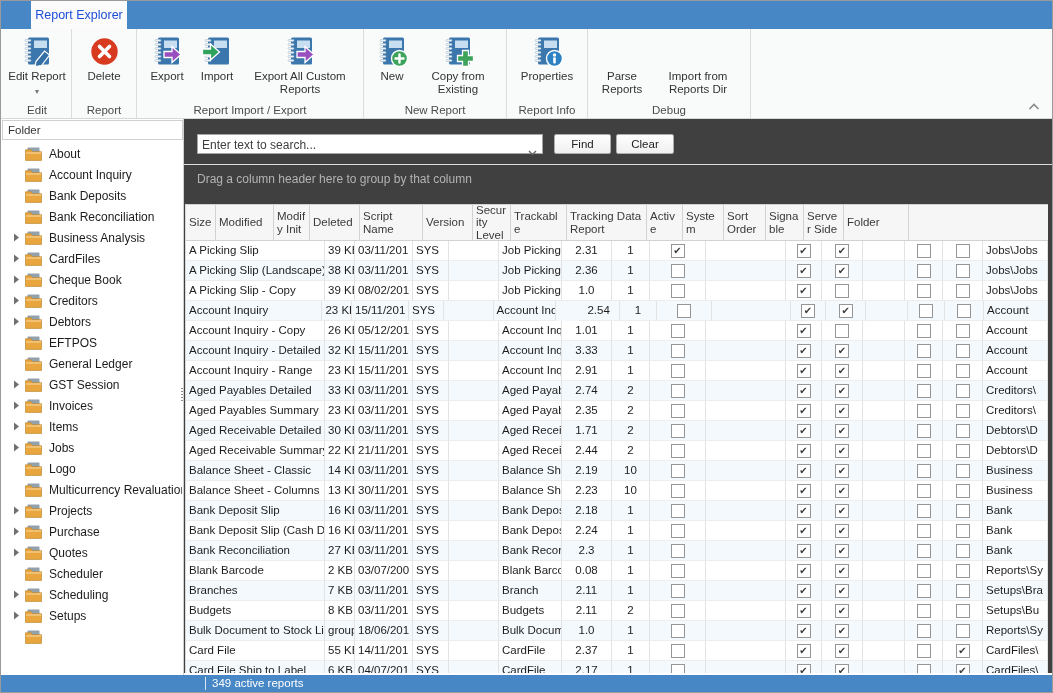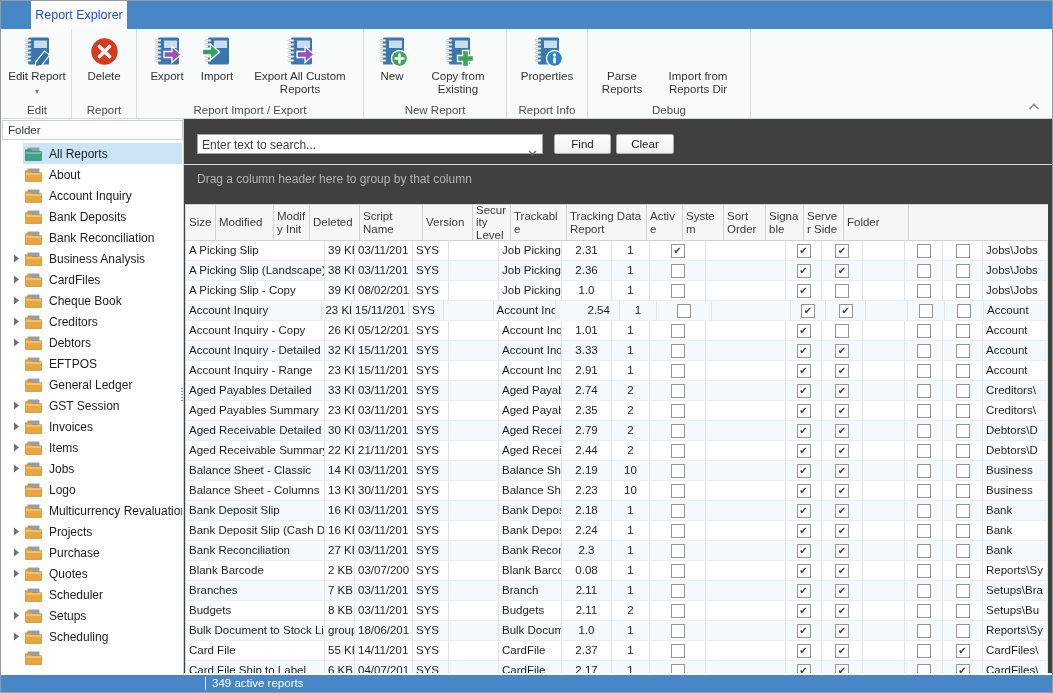--- a/index.html
+++ b/index.html
@@ -264,33 +264,20 @@
     <div class="rb-collapse" data-name="ribbon-collapse-button">
       <svg width="12" height="8" viewBox="0 0 12 8" data-name="chevron-up-icon">
         <polyline points="1.5,6 6,1.5 10.5,6" fill="none" stroke="#8a8a8a" stroke-width="1.6"></polyline>
       </svg>
     </div>
   </div>
 
   <div class="panel" data-name="folder-panel">
     <div class="panel-header" data-name="folder-panel-header">Folder</div>
     <div class="tree" data-name="folder-tree">
-        <div class="t-item sel" data-name="sidebar-item-all-reports">
-          <div class="t-caret" data-name="expand-arrow-placeholder"></div>
-          <div class="t-inner" data-name="sidebar-item-body">
-            <div data-name="folder-icon" style="display: flex;">
-              <svg width="17" height="14" viewBox="0 0 17 14">
-                <rect x="2.5" y="0.5" width="12" height="5" rx="0.6" fill="#93A1AC"></rect>
-                <path d="M0.5 2.8 H6 l1.4 1.9 H16.5 V13.4 H0.5 Z" fill="#3FA287" stroke="#2E7E66" stroke-width="0.7"></path>
-                <rect x="1.1" y="5.2" width="15" height="1.6" fill="#7CC7AE"></rect>
-              </svg>
-            </div>
-            <div class="t-label" data-name="sidebar-item-label">All Reports</div>
-          </div>
-        </div>
         <div class="t-item" data-name="sidebar-item-about">
           <div class="t-caret" data-name="expand-arrow-placeholder"></div>
           <div class="t-inner" data-name="sidebar-item-body">
             <div data-name="folder-icon" style="display: flex;">
               <svg width="17" height="14" viewBox="0 0 17 14">
                 <rect x="2.5" y="0.5" width="12" height="5" rx="0.6" fill="#93A1AC"></rect>
                 <path d="M0.5 2.8 H6 l1.4 1.9 H16.5 V13.4 H0.5 Z" fill="#E9A63F" stroke="#BE8A2E" stroke-width="0.7"></path>
                 <rect x="1.1" y="5.2" width="15" height="1.6" fill="#F3C87E"></rect>
               </svg>
             </div>
@@ -598,52 +585,52 @@
             <div data-name="folder-icon" style="display: flex;">
               <svg width="17" height="14" viewBox="0 0 17 14">
                 <rect x="2.5" y="0.5" width="12" height="5" rx="0.6" fill="#93A1AC"></rect>
                 <path d="M0.5 2.8 H6 l1.4 1.9 H16.5 V13.4 H0.5 Z" fill="#E9A63F" stroke="#BE8A2E" stroke-width="0.7"></path>
                 <rect x="1.1" y="5.2" width="15" height="1.6" fill="#F3C87E"></rect>
               </svg>
             </div>
             <div class="t-label" data-name="sidebar-item-label">Scheduler</div>
           </div>
         </div>
+        <div class="t-item" data-name="sidebar-item-scheduling">
+          <div class="t-caret" data-name="expand-arrow-icon">
+            <svg width="5" height="9" viewBox="0 0 5 9">
+              <polygon points="0,0.5 5,4.5 0,8.5" fill="#707070"></polygon>
+            </svg>
+          </div>
+          <div class="t-inner" data-name="sidebar-item-body">
+            <div data-name="folder-icon" style="display: flex;">
+              <svg width="17" height="14" viewBox="0 0 17 14">
+                <rect x="2.5" y="0.5" width="12" height="5" rx="0.6" fill="#93A1AC"></rect>
+                <path d="M0.5 2.8 H6 l1.4 1.9 H16.5 V13.4 H0.5 Z" fill="#E9A63F" stroke="#BE8A2E" stroke-width="0.7"></path>
+                <rect x="1.1" y="5.2" width="15" height="1.6" fill="#F3C87E"></rect>
+              </svg>
+            </div>
+            <div class="t-label" data-name="sidebar-item-label">Scheduling</div>
+          </div>
+        </div>
         <div class="t-item" data-name="sidebar-item-setups">
           <div class="t-caret" data-name="expand-arrow-icon">
             <svg width="5" height="9" viewBox="0 0 5 9">
               <polygon points="0,0.5 5,4.5 0,8.5" fill="#707070"></polygon>
             </svg>
           </div>
           <div class="t-inner" data-name="sidebar-item-body">
             <div data-name="folder-icon" style="display: flex;">
               <svg width="17" height="14" viewBox="0 0 17 14">
                 <rect x="2.5" y="0.5" width="12" height="5" rx="0.6" fill="#93A1AC"></rect>
                 <path d="M0.5 2.8 H6 l1.4 1.9 H16.5 V13.4 H0.5 Z" fill="#E9A63F" stroke="#BE8A2E" stroke-width="0.7"></path>
                 <rect x="1.1" y="5.2" width="15" height="1.6" fill="#F3C87E"></rect>
               </svg>
             </div>
             <div class="t-label" data-name="sidebar-item-label">Setups</div>
-          </div>
-        </div>
-        <div class="t-item" data-name="sidebar-item-scheduling">
-          <div class="t-caret" data-name="expand-arrow-icon">
-            <svg width="5" height="9" viewBox="0 0 5 9">
-              <polygon points="0,0.5 5,4.5 0,8.5" fill="#707070"></polygon>
-            </svg>
-          </div>
-          <div class="t-inner" data-name="sidebar-item-body">
-            <div data-name="folder-icon" style="display: flex;">
-              <svg width="17" height="14" viewBox="0 0 17 14">
-                <rect x="2.5" y="0.5" width="12" height="5" rx="0.6" fill="#93A1AC"></rect>
-                <path d="M0.5 2.8 H6 l1.4 1.9 H16.5 V13.4 H0.5 Z" fill="#E9A63F" stroke="#BE8A2E" stroke-width="0.7"></path>
-                <rect x="1.1" y="5.2" width="15" height="1.6" fill="#F3C87E"></rect>
-              </svg>
-            </div>
-            <div class="t-label" data-name="sidebar-item-label">Scheduling</div>
           </div>
         </div>
         <div class="t-item" data-name="sidebar-item-partial">
           <div class="t-caret" data-name="expand-arrow-placeholder"></div>
           <div class="t-inner" data-name="sidebar-item-body">
             <div data-name="folder-icon" style="display: flex;">
               <svg width="17" height="14" viewBox="0 0 17 14">
                 <rect x="2.5" y="0.5" width="12" height="5" rx="0.6" fill="#93A1AC"></rect>
                 <path d="M0.5 2.8 H6 l1.4 1.9 H16.5 V13.4 H0.5 Z" fill="#E9A63F" stroke="#BE8A2E" stroke-width="0.7"></path>
                 <rect x="1.1" y="5.2" width="15" height="1.6" fill="#F3C87E"></rect>
@@ -941,21 +928,21 @@
             </div>
             <div class="g-cell" data-name="cell-folder" style="width: 65px;">Creditors\</div>
           </div>
           <div class="g-row alt" data-name="table-row">
             <div class="g-cell" data-name="cell-name" style="width: 139px;">Aged Receivable Detailed</div>
             <div class="g-cell a-r" data-name="cell-size" style="width: 30px;">30 KB</div>
             <div class="g-cell" data-name="cell-modified" style="width: 58px;">03/11/201</div>
             <div class="g-cell" data-name="cell-modify-init" style="width: 36px;">SYS</div>
             <div class="g-cell" data-name="cell-deleted" style="width: 50px;"></div>
             <div class="g-cell" data-name="cell-script-name" style="width: 63px;">Aged Receiva</div>
-            <div class="g-cell a-c" data-name="cell-version" style="width: 50px;">2.79</div>
+            <div class="g-cell a-c" data-name="cell-version" style="width: 50px;">1.71</div>
             <div class="g-cell a-c" data-name="cell-security-level" style="width: 38px;">2</div>
             <div class="g-cell chk" data-name="cell-trackable" style="width: 56px;">
               <div class="cb" data-name="unchecked-checkbox"></div>
             </div>
             <div class="g-cell" data-name="cell-tracking-data-report" style="width: 80px;"></div>
             <div class="g-cell chk" data-name="cell-active" style="width: 36px;">
               <div class="cb on" data-name="checked-checkbox"></div>
             </div>
             <div class="g-cell chk" data-name="cell-system" style="width: 41px;">
               <div class="cb on" data-name="checked-checkbox"></div>

